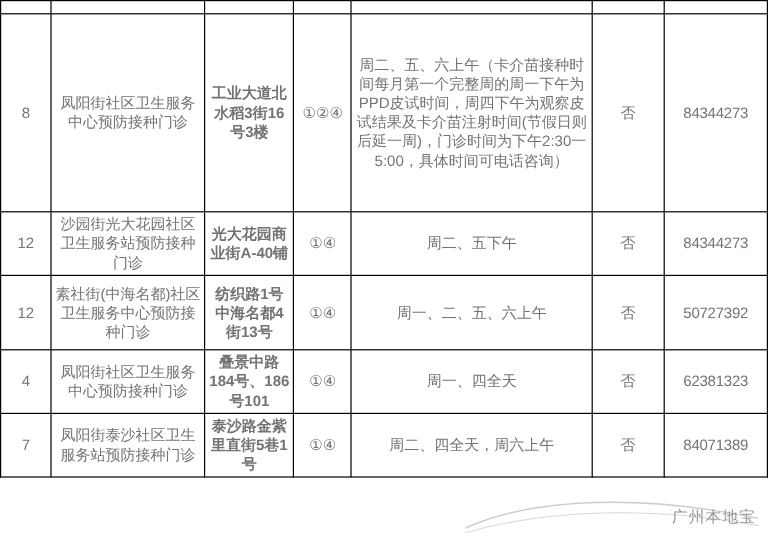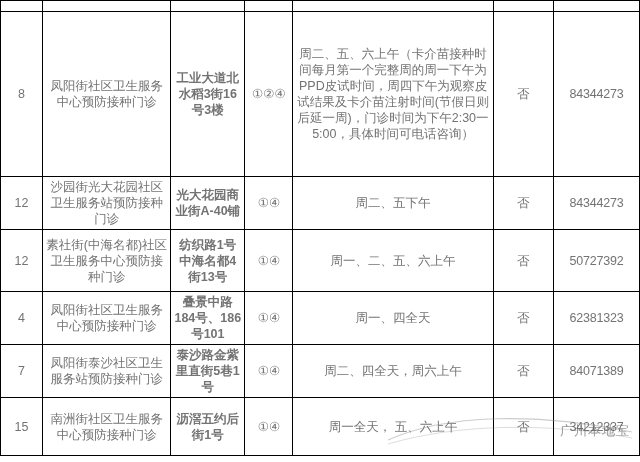--- a/index.html
+++ b/index.html
@@ -173,29 +173,20 @@
       <tr style="height:52px;">
         <td class="idx">7</td>
         <td class="name">凤阳街泰沙社区卫生服务站预防接种门诊</td>
         <td class="addr">泰沙路金紫里直街5巷1号</td>
         <td class="code">①④</td>
         <td class="time">周二、四全天，周六上午</td>
         <td class="sat">否</td>
         <td class="phone">84071389</td>
       </tr>
 
-      <tr style="height:58px;">
-        <td class="idx">15</td>
-        <td class="name">南洲街社区卫生服务中心预防接种门诊</td>
-        <td class="addr">沥滘五约后街1号</td>
-        <td class="code">①④</td>
-        <td class="time">周一全天，      五、六上午</td>
-        <td class="sat">否</td>
-        <td class="phone">34212337</td>
-      </tr>
     </tbody>
   </table>
 
   <div class="watermark">
     <svg class="wm-swoosh" viewBox="0 0 248 40">
       <path d="M2 30 C 60 4, 150 2, 246 22" stroke="#8a8a8a" stroke-width="1.2" fill="none" opacity="0.6"></path>
       <path d="M2 34 C 70 14, 160 12, 246 28" stroke="#8a8a8a" stroke-width="0.9" fill="none" opacity="0.45"></path>
     </svg>
     <div class="wm-text">广州本地宝</div>
   </div>

